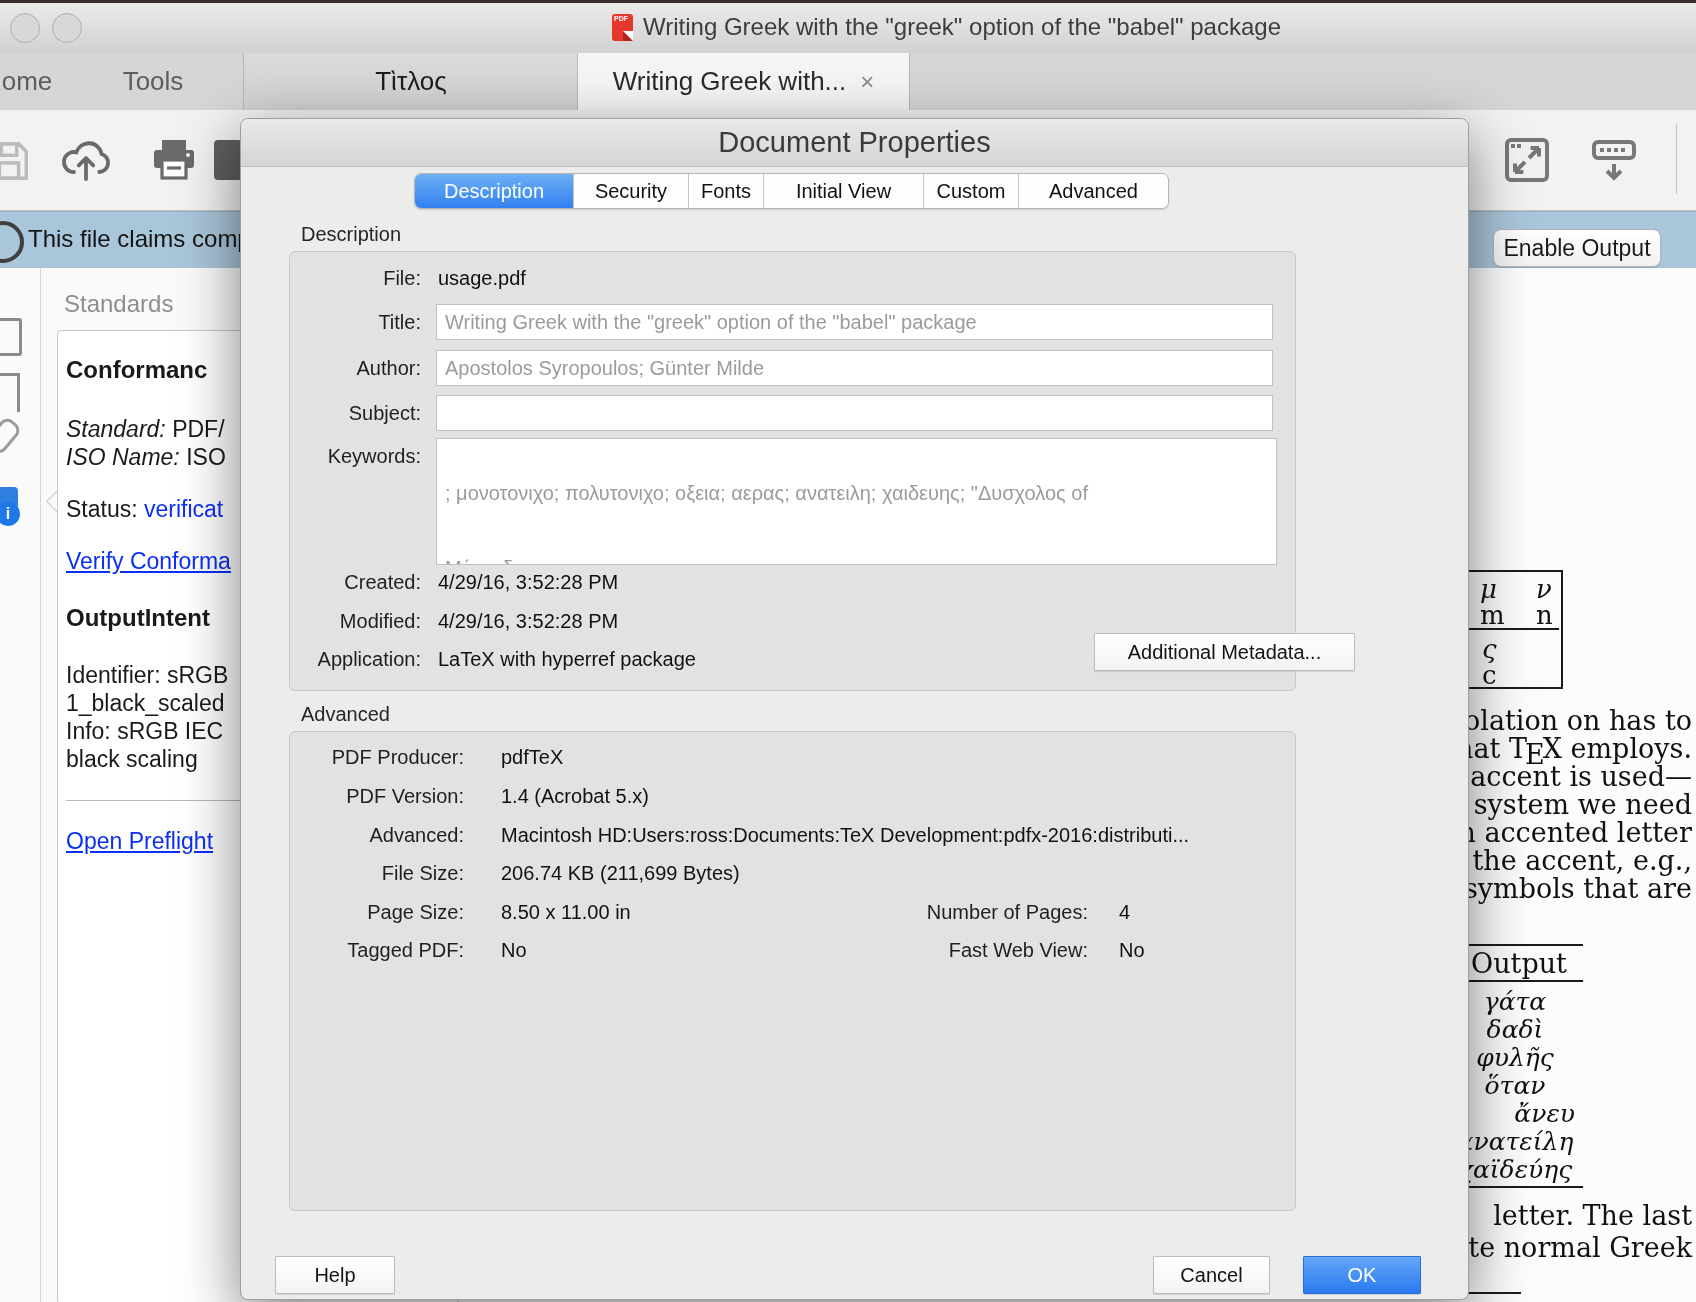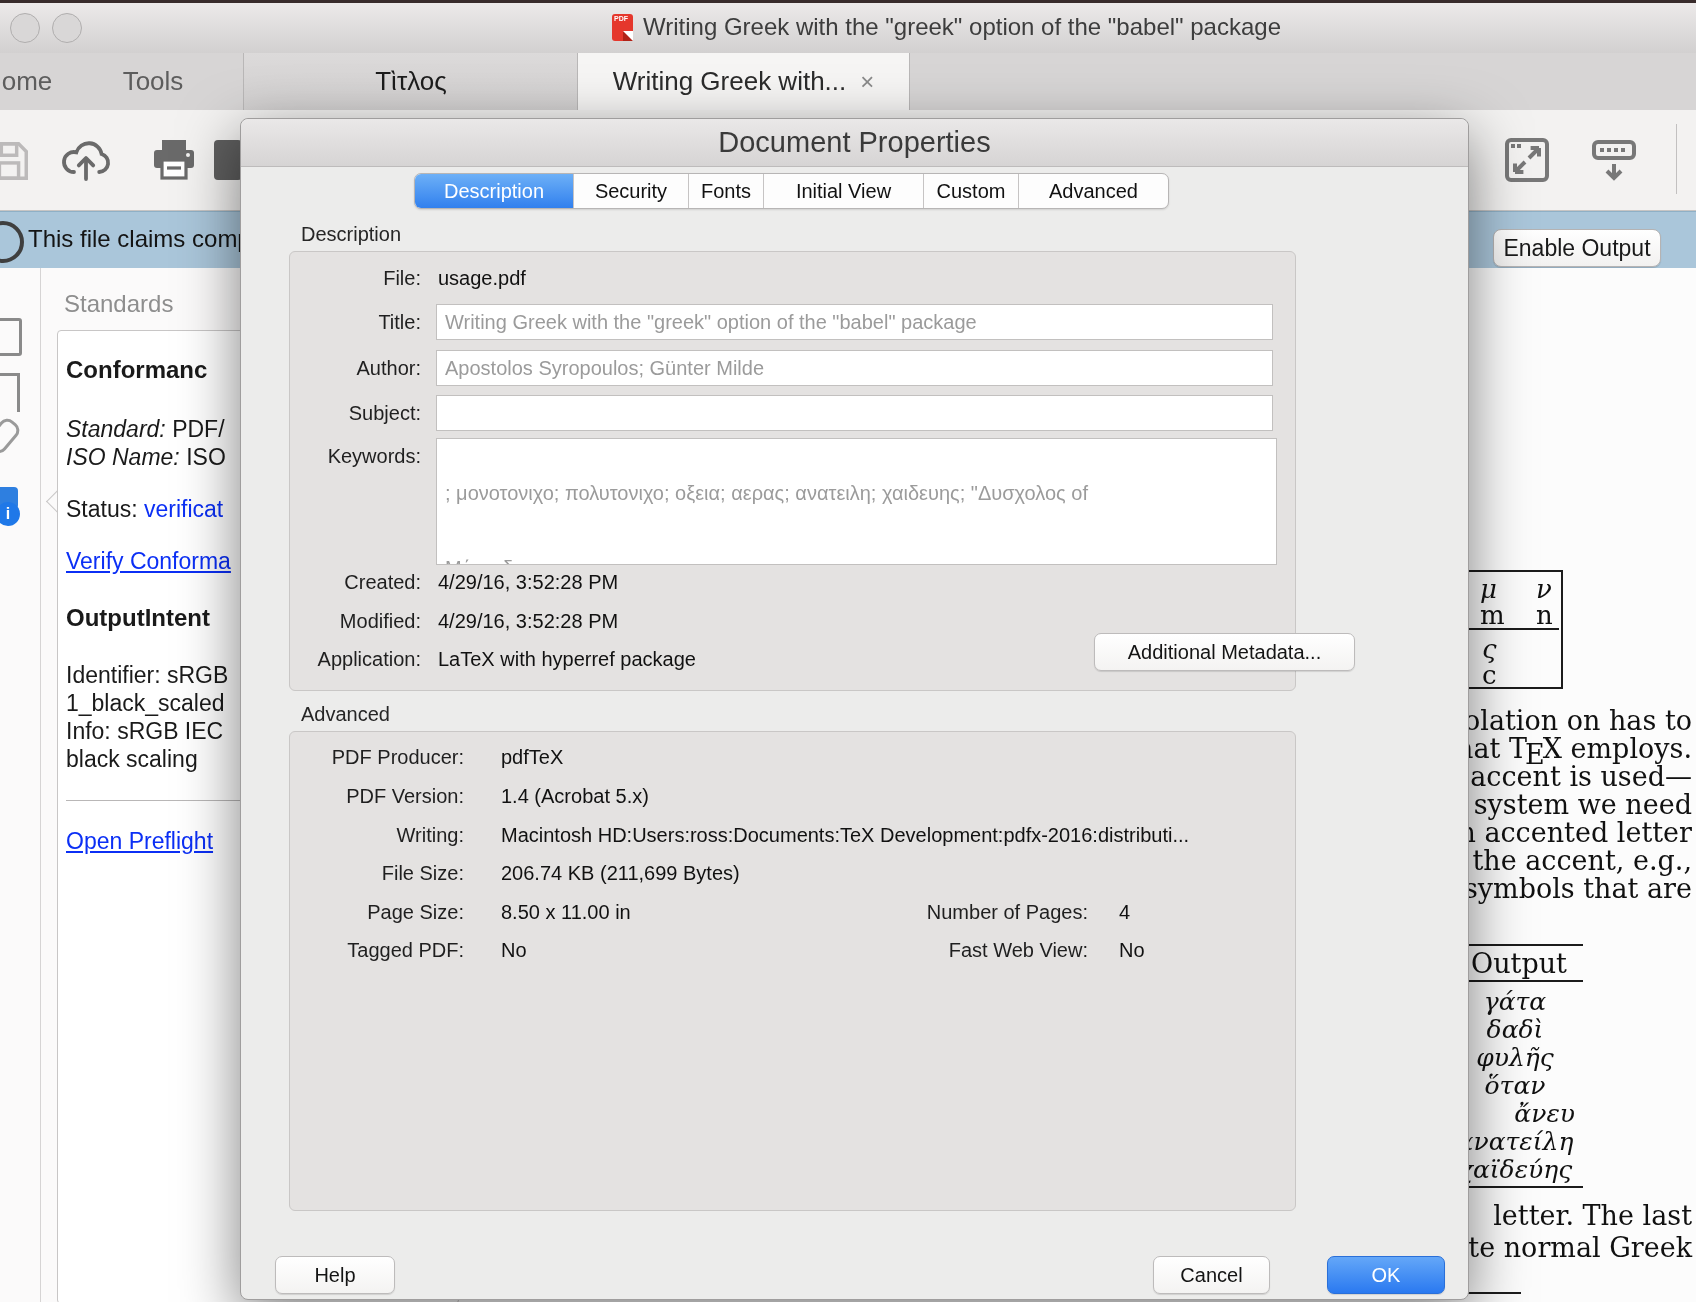--- a/index.html
+++ b/index.html
@@ -55,21 +55,21 @@
   .seg .s:last-child{border-right:none;}
   .seg .s.sel{background:linear-gradient(#6db0f7,#3180ee);color:#fff;}
   .groupbox{background:#e4e2e1;border:1px solid #c9c7c6;border-radius:6px;}
   .seclabel{font-size:20px;color:#262626;}
   .flabel{font-size:20px;color:#1f1f1f;text-align:right;}
   .fvalue{font-size:20px;color:#111;white-space:nowrap;}
   .field{background:#fff;border:1px solid #c2c0bf;overflow:hidden;}
   .gray{color:#9b9b9b;}
   .fieldtext{font-size:20px;line-height:26px;padding:4px 8px;white-space:pre-wrap;}
   .kw{font-size:20px;line-height:25px;padding:0 8px;white-space:pre-wrap;margin-top:-8px;}
-  .btn{background:linear-gradient(#ffffff,#f4f3f2);border:1px solid #bdbbbb;border-radius:7px;
+  .btn{background:linear-gradient(#ffffff,#f4f3f2);border:1px solid #bdbbbb;border-radius:1px;
     display:flex;align-items:center;justify-content:center;font-size:20px;color:#141414;
     box-shadow:0 1px 1px rgba(0,0,0,.12);}
   .btn.blue{background:linear-gradient(#64a7f8,#2a79f0);border-color:#2a6fd8;color:#fff;}
   
   .page{left:1400px;top:268px;width:296px;height:1034px;background:#fcfcfc;
     font-family:"DejaVu Serif","Liberation Serif",serif;color:#111;}
   .serifline{font-size:27px;white-space:nowrap;text-align:right;width:292px;left:0;}
   .gktxt{font-style:italic;}
   .rule{background:#1c1c1c;height:2px;}
   .texE{display:inline-block;transform:translateY(6px);margin:0 -2px;}
@@ -297,34 +297,34 @@
 
     <div class="abs seclabel" style="left:60px;top:584px;">Advanced</div>
     <div class="abs groupbox" style="left:48px;top:612px;width:1005px;height:478px;"></div>
 
     <div class="abs flabel" style="left:40px;top:627px;width:183px;">PDF Producer:</div>
     <div class="abs fvalue" style="left:260px;top:627px;">pdfTeX</div>
 
     <div class="abs flabel" style="left:40px;top:666px;width:183px;">PDF Version:</div>
     <div class="abs fvalue" style="left:260px;top:666px;">1.4 (Acrobat 5.x)</div>
 
-    <div class="abs flabel" style="left:40px;top:705px;width:183px;">Writing:</div>
+    <div class="abs flabel" style="left:40px;top:705px;width:183px;">Advanced:</div>
     <div class="abs fvalue" style="left:260px;top:705px;">Macintosh HD:Users:ross:Documents:TeX Development:pdfx-2016:distributi...</div>
 
     <div class="abs flabel" style="left:40px;top:743px;width:183px;">File Size:</div>
     <div class="abs fvalue" style="left:260px;top:743px;">206.74 KB (211,699 Bytes)</div>
 
     <div class="abs flabel" style="left:40px;top:782px;width:183px;">Page Size:</div>
     <div class="abs fvalue" style="left:260px;top:782px;">8.50 x 11.00 in</div>
     <div class="abs flabel" style="left:550px;top:782px;width:297px;">Number of Pages:</div>
     <div class="abs fvalue" style="left:878px;top:782px;">4</div>
 
     <div class="abs flabel" style="left:40px;top:820px;width:183px;">Tagged PDF:</div>
     <div class="abs fvalue" style="left:260px;top:820px;">No</div>
     <div class="abs flabel" style="left:550px;top:820px;width:297px;">Fast Web View:</div>
     <div class="abs fvalue" style="left:878px;top:820px;">No</div>
 
     <div class="abs btn" style="left:34px;top:1137px;width:118px;height:36px;">Help</div>
     <div class="abs btn" style="left:912px;top:1137px;width:115px;height:36px;">Cancel</div>
-    <div class="abs btn blue" style="left:1062px;top:1137px;width:116px;height:36px;margin-left:24px;">OK</div>
+    <div class="abs btn blue" style="left:1062px;top:1137px;width:116px;height:36px;">OK</div>
   </div>
 
 </div>
 
 </body></html>

